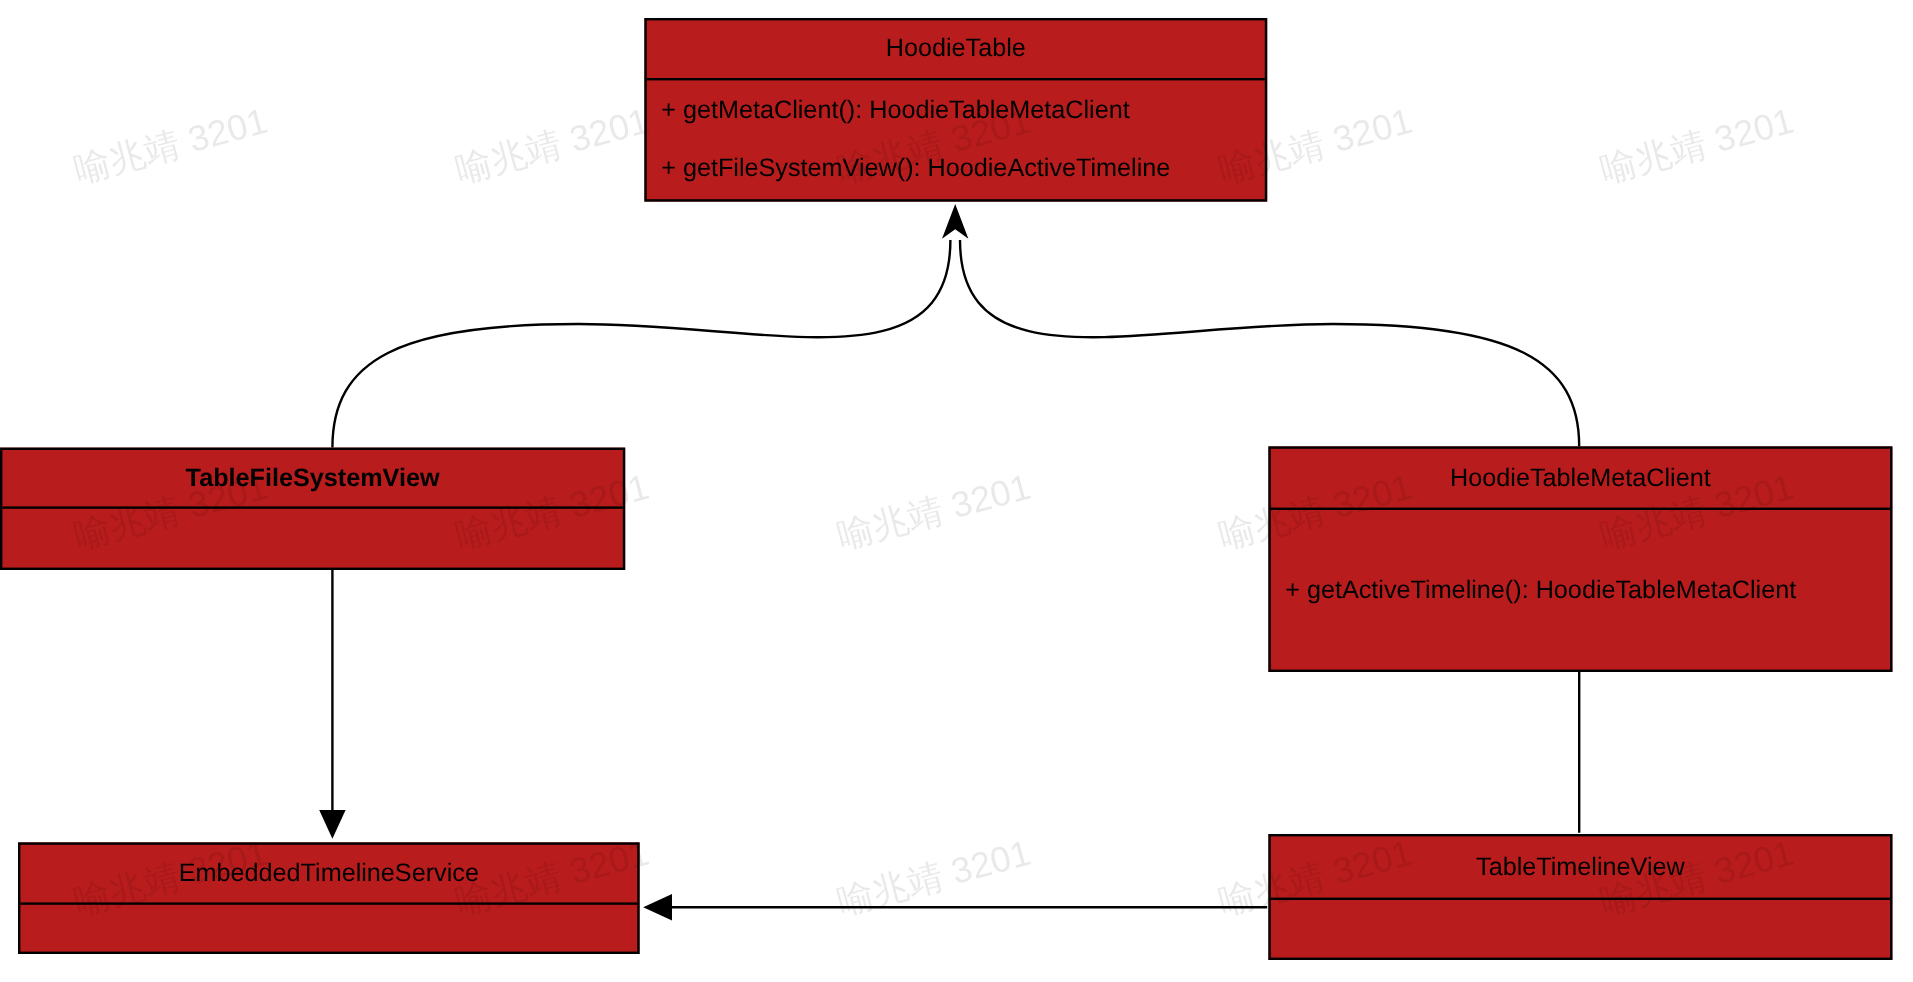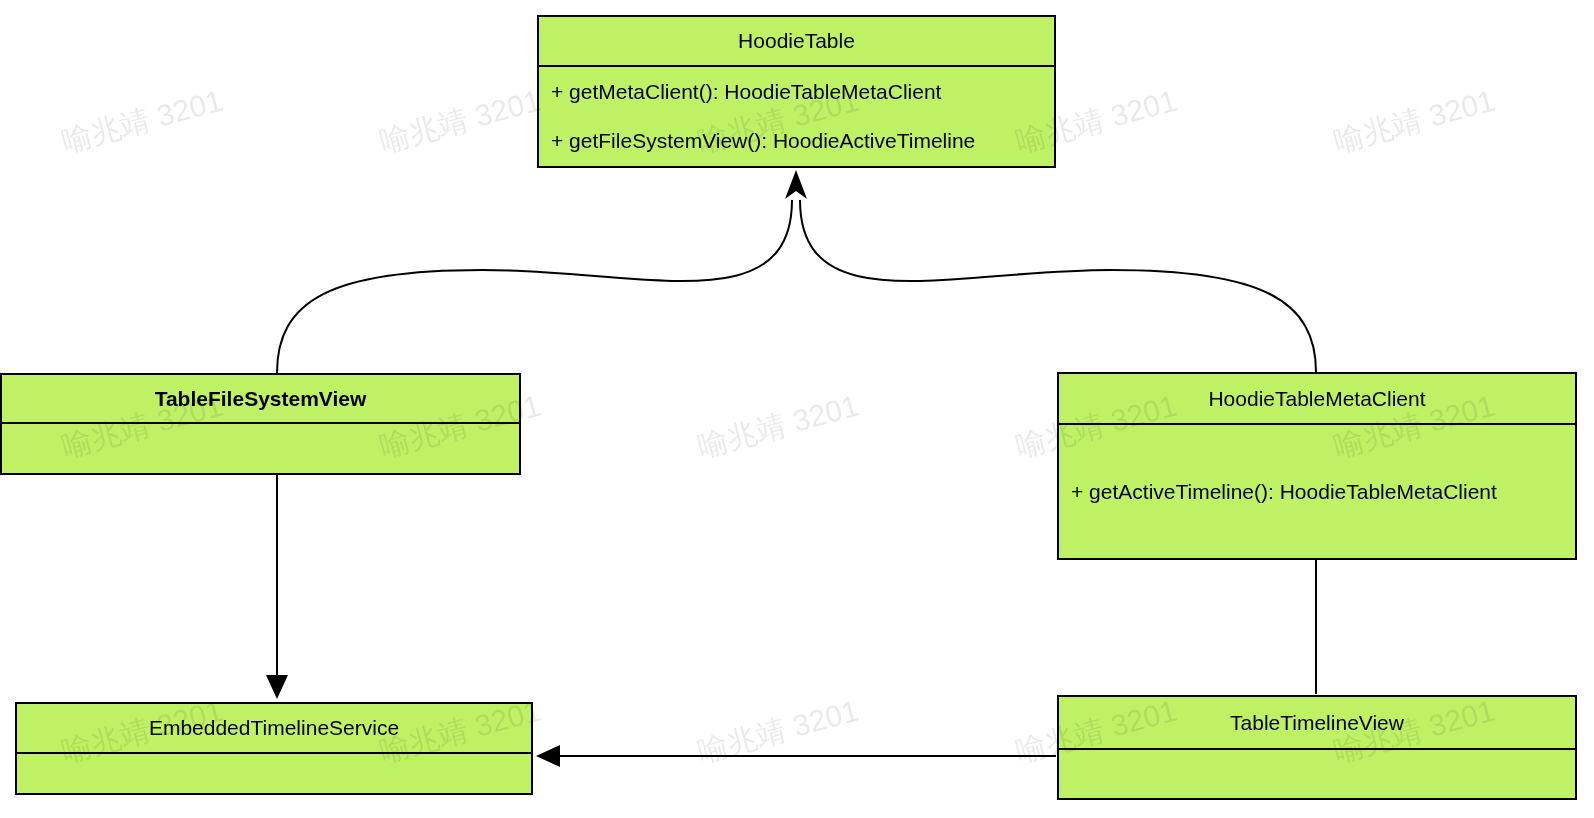--- a/index.html
+++ b/index.html
@@ -20,21 +20,21 @@
     left: 0;
     top: 0;
     width: 1594px;
     height: 818px;
     z-index: 1;
   }
   .uml-box {
     position: absolute;
     box-sizing: border-box;
     border: 2px solid #000000;
-    background: #bef264;
+    background: #b91c1c;
     z-index: 2;
     display: flex;
     flex-direction: column;
   }
   .uml-title {
     box-sizing: border-box;
     border-bottom: 2px solid #000000;
     display: flex;
     align-items: center;
     justify-content: center;

